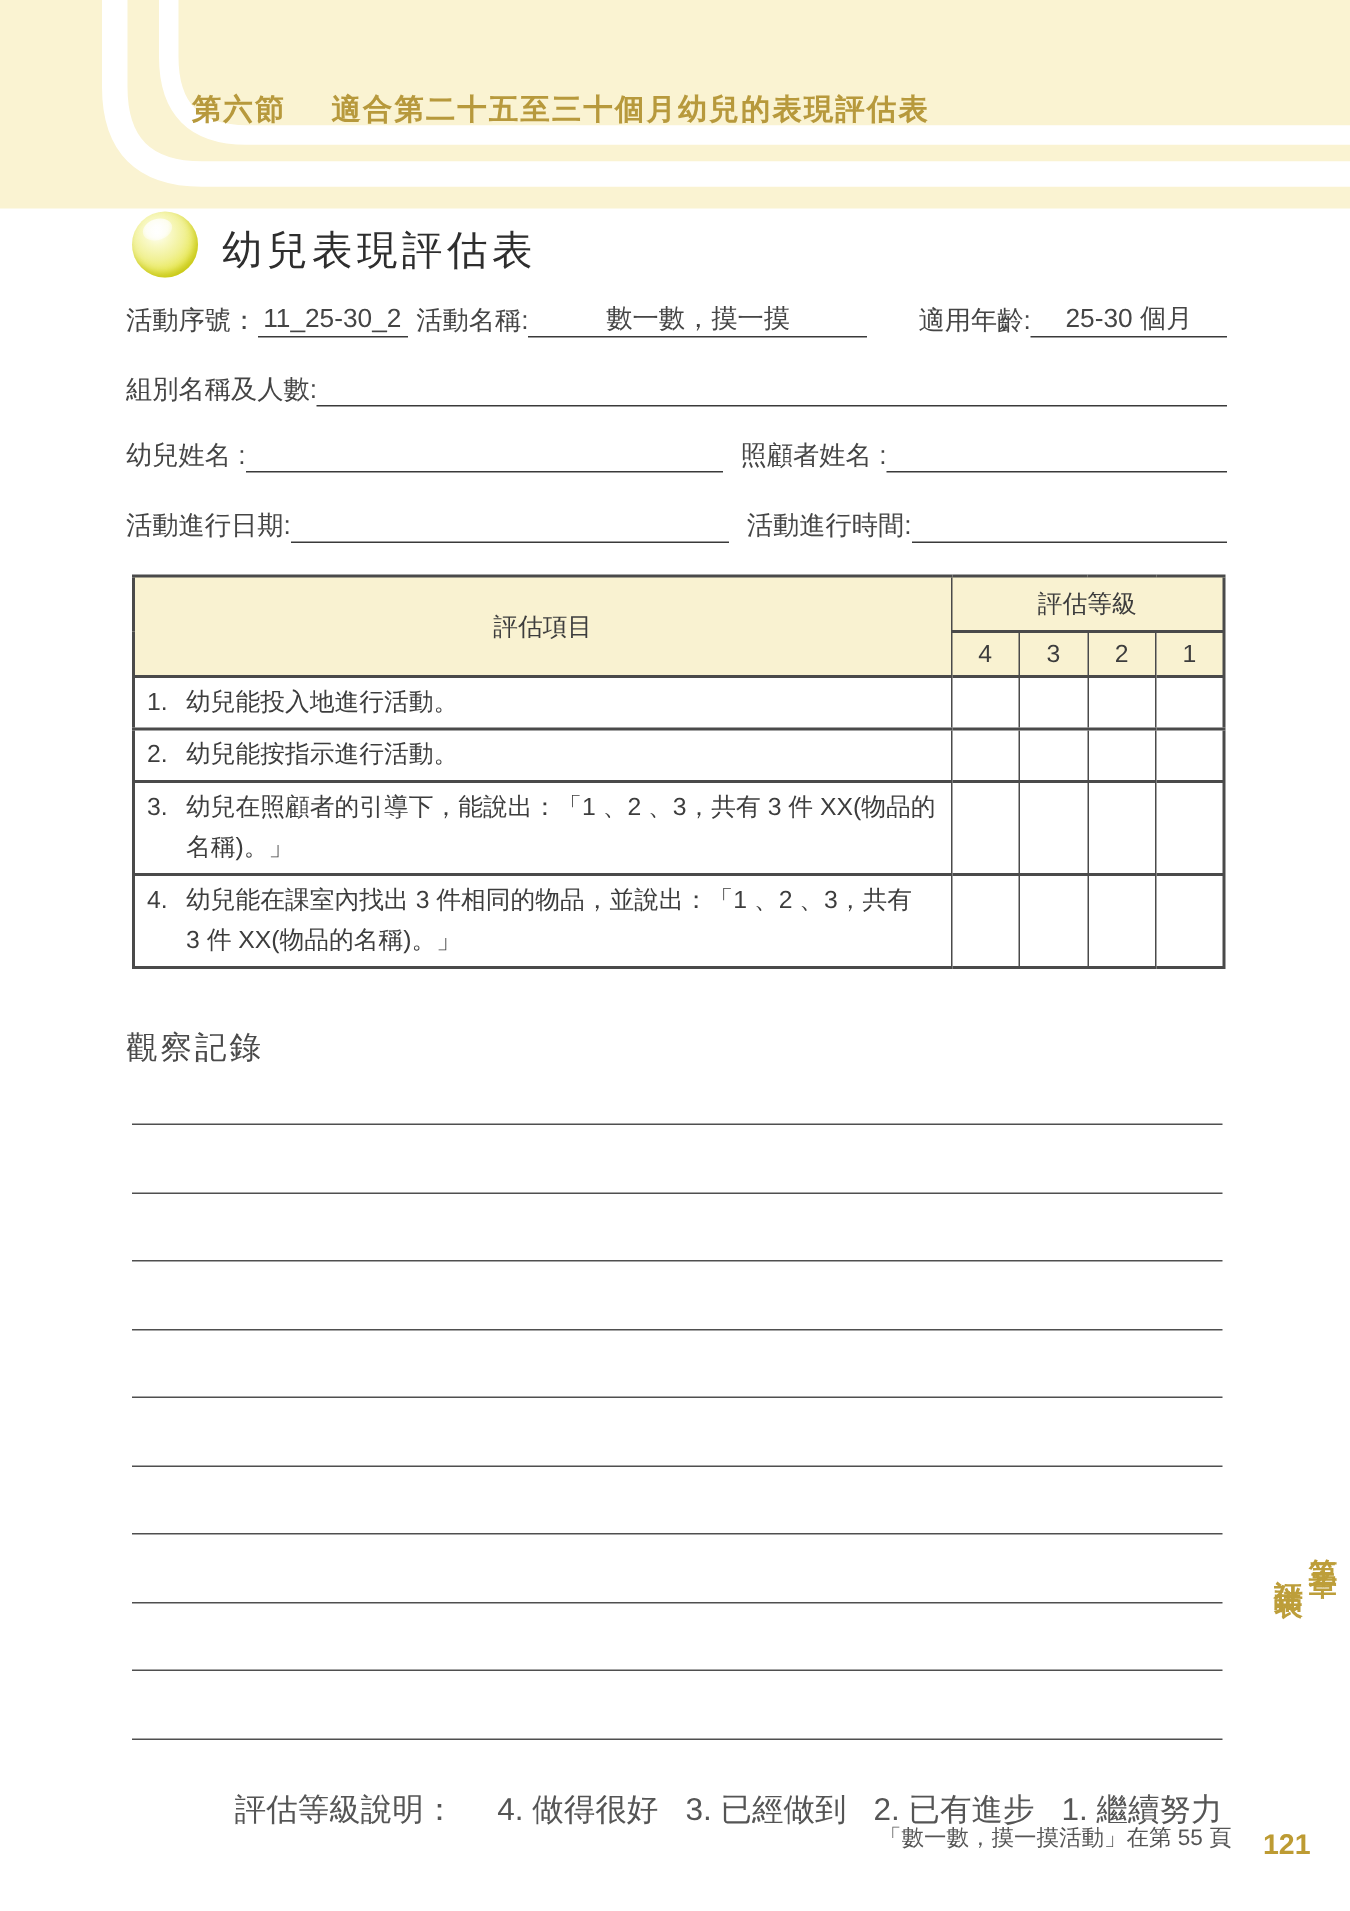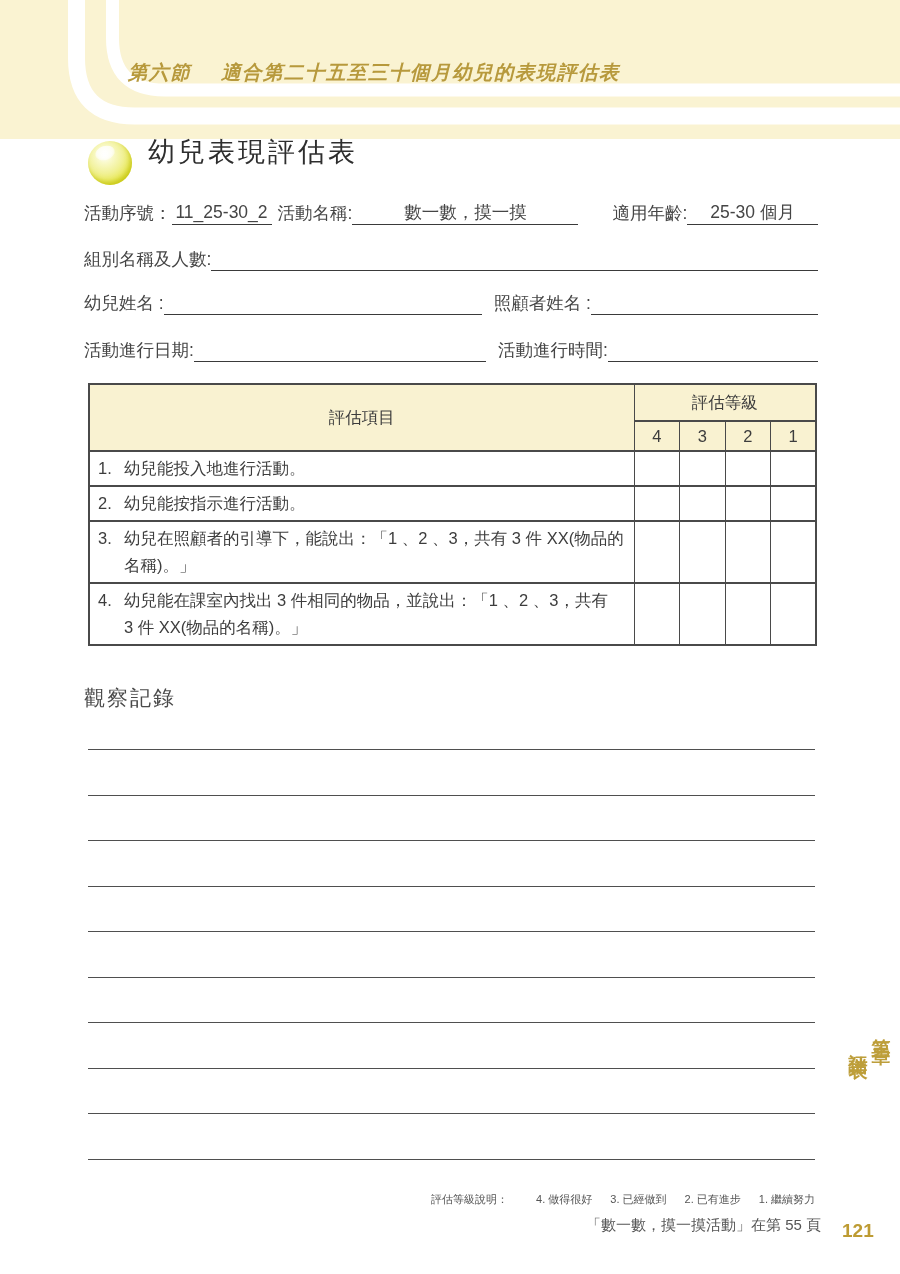--- a/index.html
+++ b/index.html
@@ -4,31 +4,31 @@
 <style>
   * { margin:0; padding:0; box-sizing:border-box; }
   html,body { width:900px; height:1274px; }
   body { font-family:"Liberation Sans", sans-serif; background:#ffffff; position:relative; overflow:hidden; }
   #page { position:absolute; left:0; top:0; width:900px; height:1274px; background:#ffffff; }
 
   
   .banner { position:absolute; left:0; top:0; width:900px; height:139px; background:#faf3d2; }
   .banner svg { position:absolute; left:0; top:0; }
   .section-header { position:absolute; left:128px; top:59px; font-size:19.5px; font-weight:bold;
-                    color:#b7993c; letter-spacing:1.5px; white-space:nowrap;font-style:italic; }
+                    color:#b7993c; letter-spacing:1.5px; white-space:nowrap; }
   .section-header .sec-no { margin-right:30px; }
 
   
   .ball { position:absolute; left:88px; top:141px; width:44px; height:44px; border-radius:50%;
           background:radial-gradient(circle at 38% 32%, #ffffff 0%, #f9f9c9 20%, #f1f196 45%, #e7e74a 72%, #dcdc08 88%, #d2d200 100%);
           box-shadow:inset -2px -3px 4px rgba(180,180,0,0.55); }
   .ball .hilite { position:absolute; left:7px; top:5px; width:20px; height:14px; border-radius:50%;
           background:radial-gradient(ellipse at 50% 40%, rgba(255,255,255,0.95) 0%, rgba(255,255,255,0.75) 55%, rgba(255,255,255,0) 100%);
           transform:rotate(-18deg); }
-  .form-title { position:absolute; left:148px; top:134px; font-size:27px; color:#2e2e2e; letter-spacing:3px; }
+  .form-title { position:absolute; left:148px; top:149px; font-size:27px; color:#2e2e2e; letter-spacing:3px; }
 
   
   .frow { position:absolute; left:84px; width:734px; display:flex; align-items:flex-end;
           font-size:17.5px; color:#454545; line-height:24px; white-space:nowrap; }
   .blank { border-bottom:1.6px solid #3a3a3a; text-align:center; display:inline-block; }
   .frow .lbl { flex:none; }
   #row1 { top:200px; }
   #row1 .b1 { width:100px; }
   #row1 .l2 { margin-left:6px; }
   #row1 .b2 { width:226px; }
@@ -66,21 +66,21 @@
   .obs-label { position:absolute; left:84px; top:684px; font-size:21px; color:#4a4a4a; letter-spacing:2px; }
   #ruled-lines { position:absolute; left:88px; top:749px; width:727px; }
   .rule { position:absolute; left:0; width:727px; border-top:1.7px solid #4f4f4f; }
 
   
   .chapter-tab { position:absolute; left:847px; top:1024px; color:#bd9e3a; font-size:19px; font-weight:600;
                  writing-mode:vertical-rl; text-orientation:upright; letter-spacing:3px; line-height:23px; }
   .chapter-tab .part2 { margin-top:14px; }
 
   
-  .legend { position:absolute; top:1192px; right:85px; display:flex; font-size:11px; color:#555555; white-space:nowrap; }
+  .legend { position:absolute; top:1192px; right:85px; display:flex; font-size:21px; color:#555555; white-space:nowrap; }
   .legend .leg-label { margin-right:10px; }
   .legend .leg-item { margin-left:18px; }
   .legend .leg-item:first-of-type { margin-left:0; }
   .reference { position:absolute; top:1216px; right:79px; font-size:15px; color:#555555; white-space:nowrap; }
   .page-no { position:absolute; left:842px; top:1220px; font-size:19px; font-weight:bold; color:#bd9b33; }
 </style>
 </head>
 <body>
 
 <div id="page">

